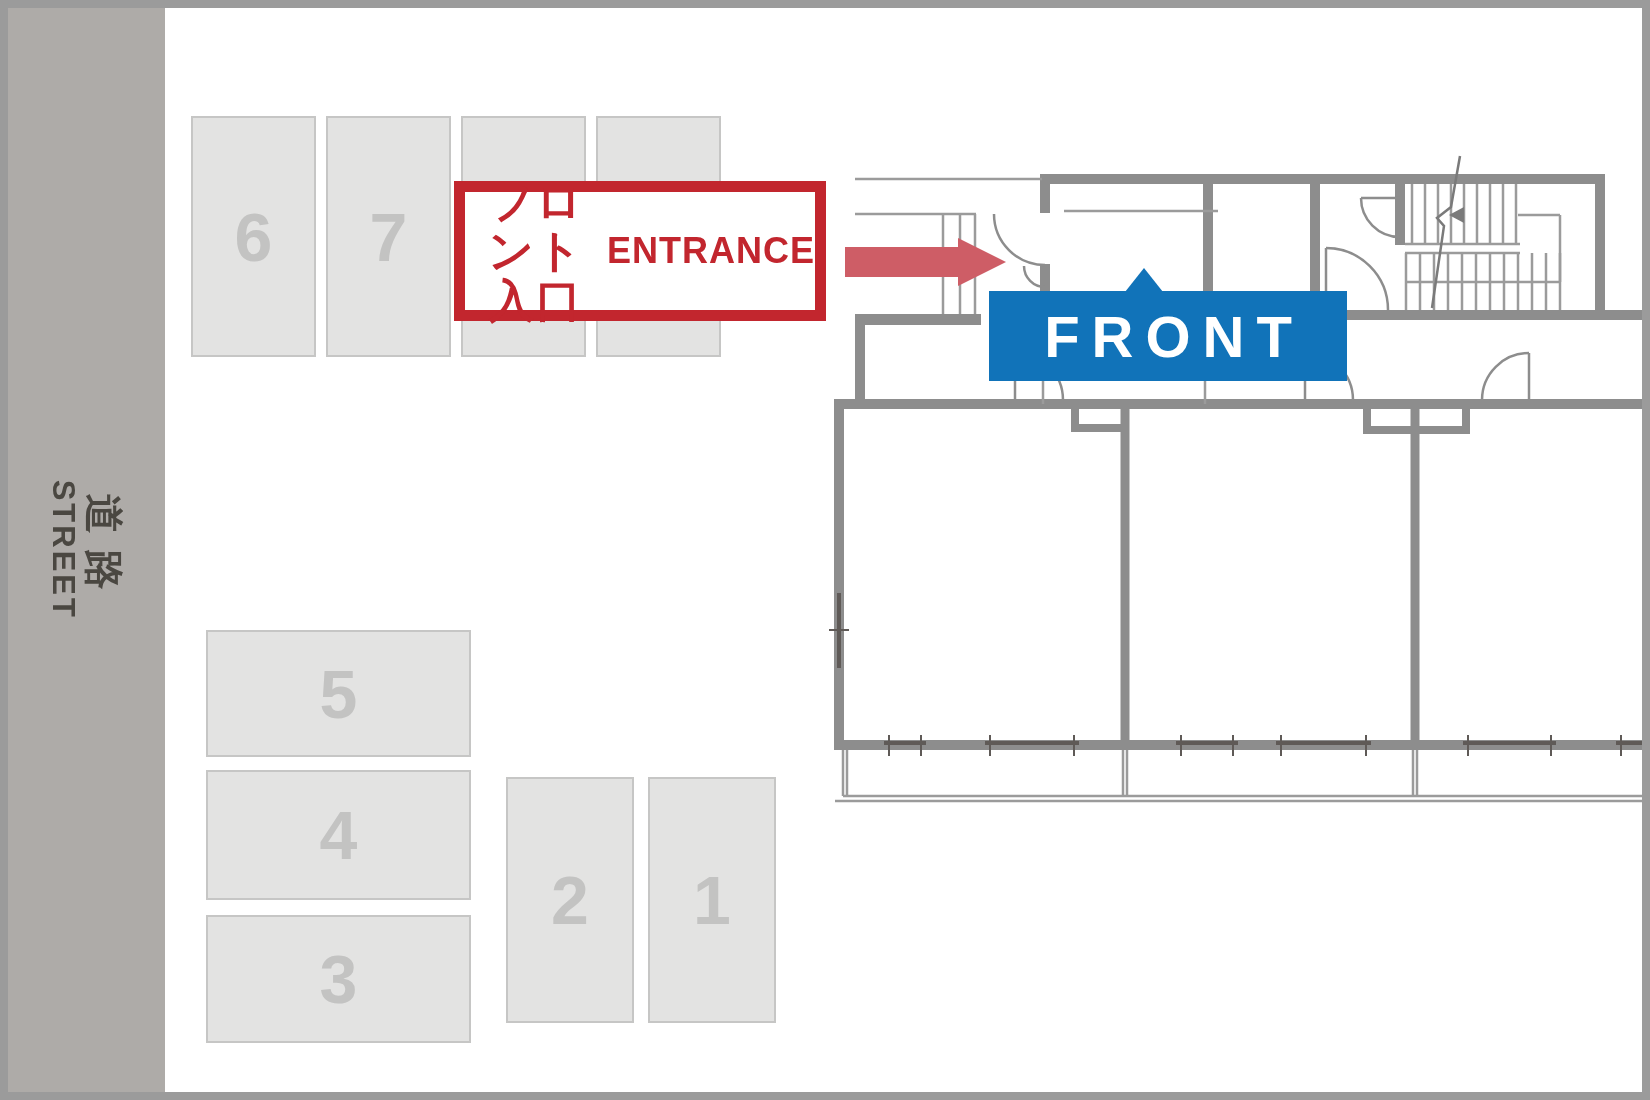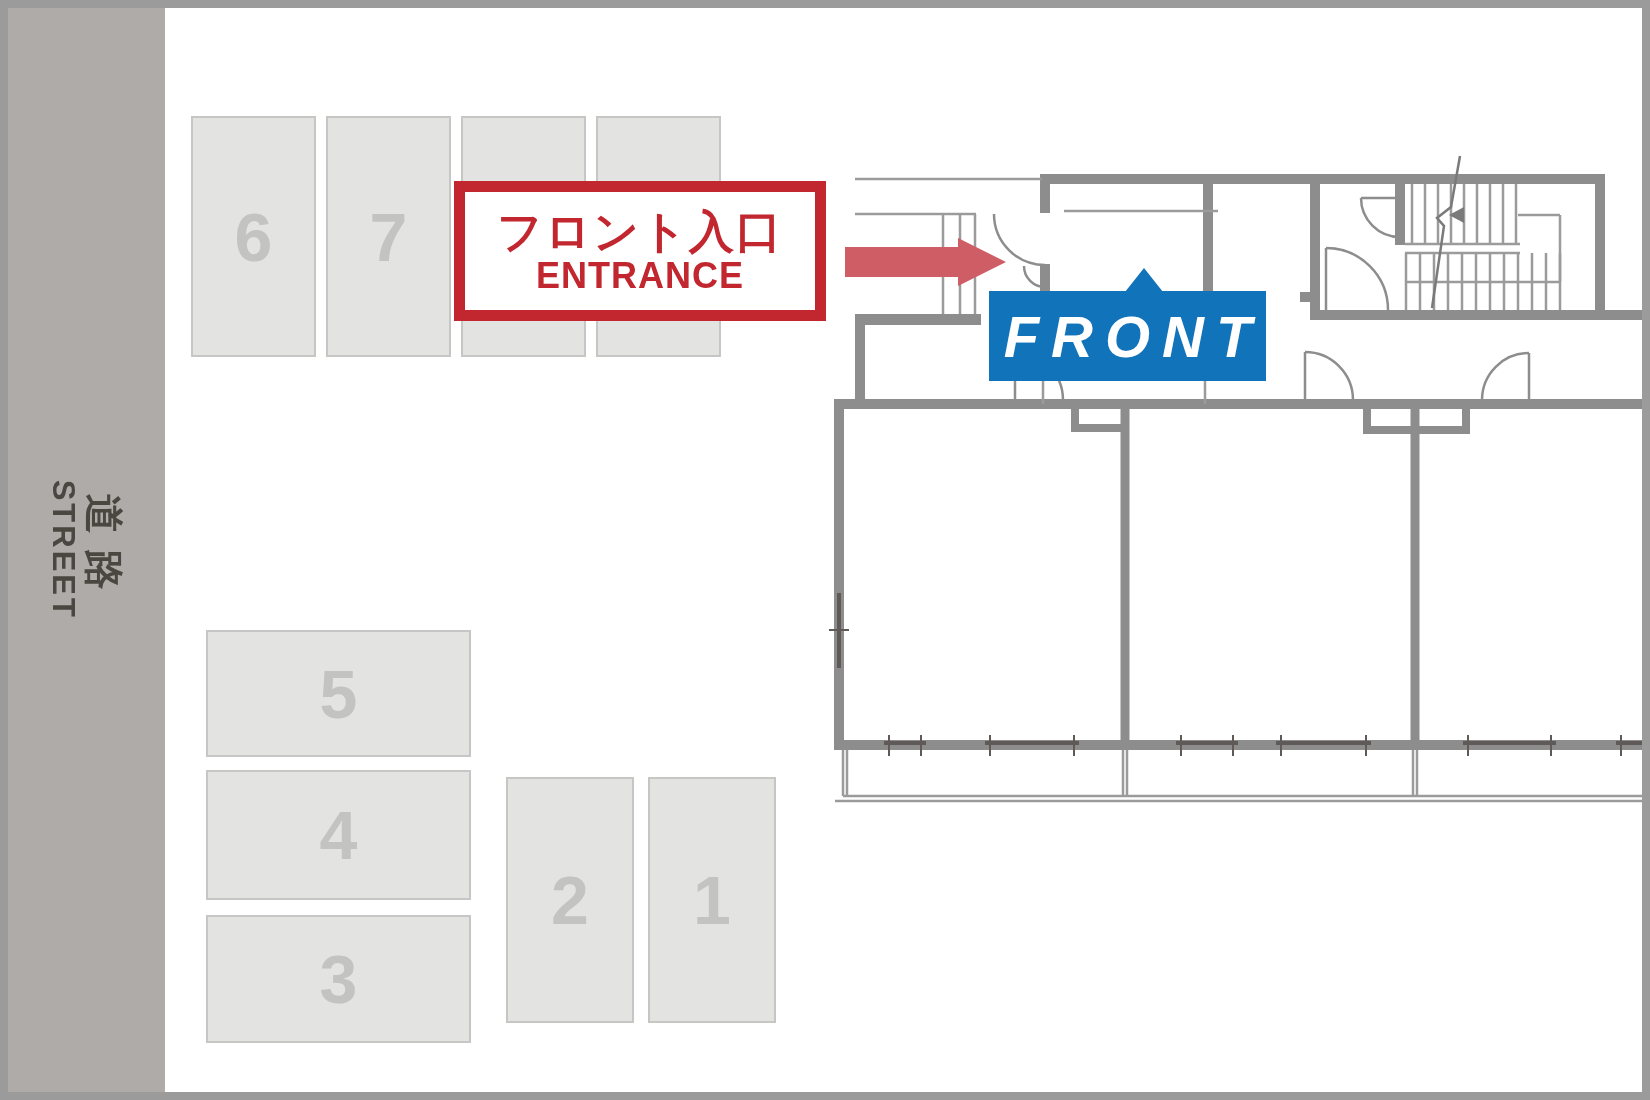--- a/index.html
+++ b/index.html
@@ -36,28 +36,28 @@
   .thin path{stroke:var(--thin);stroke-width:2.5;fill:none;}
   .door path{stroke:var(--wall);stroke-width:2.5;fill:none;}
   .win path{stroke:var(--window);stroke-width:4;fill:none;}
   .tick path{stroke:var(--window);stroke-width:2;fill:none;}
   .stairarrow polyline{stroke:#7a7a7a;stroke-width:2.5;fill:none;}
   .stairarrow polygon{fill:#7a7a7a;}
   .redarrow{fill:var(--arrow_red);}
   
   .entrance{position:absolute;left:446px;top:173px;width:372px;height:140px;background:#fff;
             border:11px solid var(--label_red);box-sizing:border-box;
-            display:flex;flex-direction:column;align-items:center;justify-content:center;
+            display:flex;align-items:center;justify-content:center;
             color:var(--label_red);text-align:center;}
   .entrance .jp{font-size:45px;font-weight:bold;letter-spacing:2px;line-height:1.1;}
   .entrance .en{font-size:36px;font-weight:bold;letter-spacing:1px;line-height:1.05;}
   
-  .front{position:absolute;left:981px;top:283px;width:277px;height:90px;background:var(--front_blue);
+  .front{position:absolute;left:981px;top:283px;width:358px;height:90px;background:var(--front_blue);
          display:flex;align-items:center;justify-content:center;color:#fff;
-         font-size:58px;font-weight:bold;letter-spacing:12px;text-indent:12px;font-style:italic;}
+         font-size:58px;font-weight:bold;letter-spacing:12px;text-indent:12px;}
   .front-pointer{position:absolute;left:1117px;top:260px;width:0;height:0;
          border-left:19px solid transparent;border-right:19px solid transparent;
          border-bottom:24px solid var(--front_blue);}
 </style>
 </head>
 <body>
 
 <div id="page">
 
   <div class="street">

